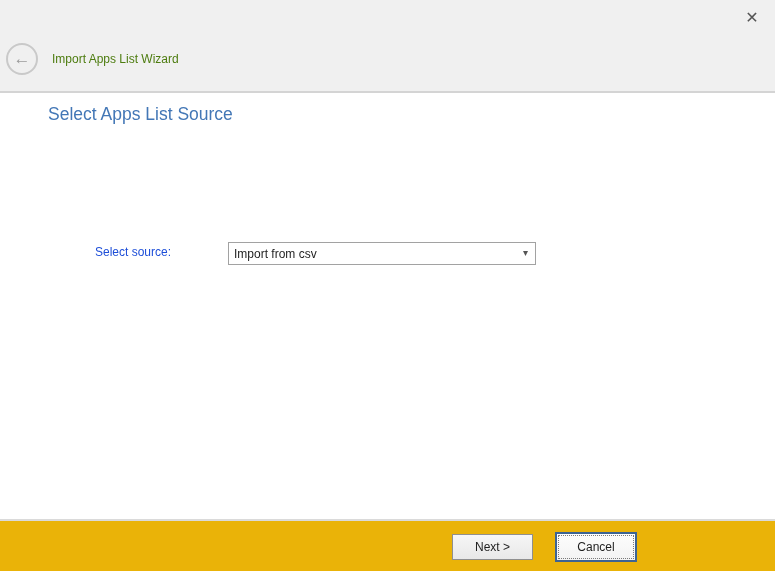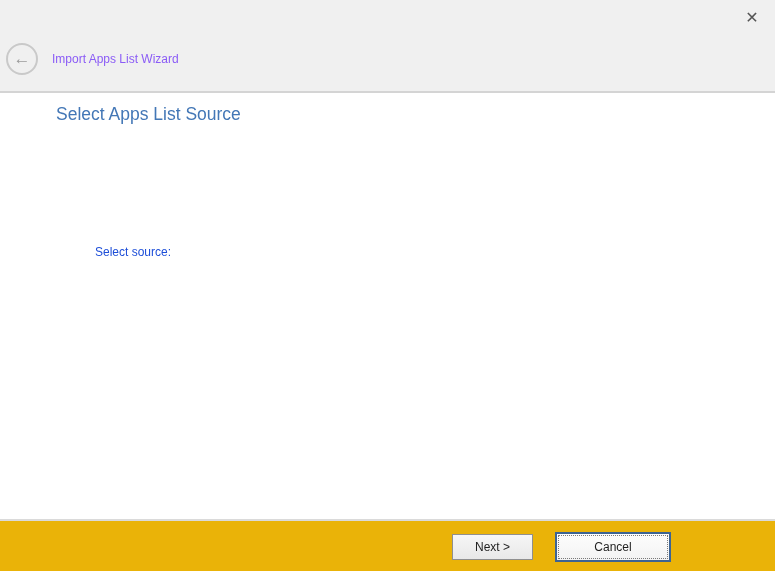--- a/index.html
+++ b/index.html
@@ -32,28 +32,28 @@
     width:32px;height:32px;
     border:2px solid #c9c9c9;border-radius:50%;
     background:transparent;padding:0;margin:0;
     cursor:pointer;
     display:flex;align-items:center;justify-content:center;
     box-sizing:border-box;
   }
   .back-glyph{font-size:17px;line-height:1;color:#9b9b9b;transform:translateY(-1px);}
   .wizard-title{
     position:absolute;left:52px;top:52px;
-    font-size:12px;color:#8b5cf6;line-height:14px;
+    font-size:12px;color:#4d7c0f;line-height:14px;
     white-space:nowrap;
   }
 
   
   .content{position:absolute;left:0;top:93px;width:775px;height:440px;background:#ffffff;}
   .page-heading{
-    position:absolute;left:56px;top:11px;margin:0;
+    position:absolute;left:48px;top:11px;margin:0;
     font-size:17.5px;font-weight:400;color:#4377b6;
     white-space:nowrap;
   }
   .src-label{
     position:absolute;left:95px;top:152px;
     font-size:12px;color:#1d4ed8;line-height:14px;
     white-space:nowrap;
   }
   .combo{
     position:absolute;left:228px;top:149px;
@@ -81,21 +81,21 @@
     border:1px solid #8f8f8f;
     background:linear-gradient(#f6f6f6,#e8e8e8);
     box-sizing:border-box;
     cursor:pointer;
     display:flex;align-items:center;justify-content:center;
     padding:0;
   }
   .btn-next{left:452px;top:13px;width:81px;height:26px;}
   .btn-help{left:657px;top:13px;width:81px;height:26px;}
   .btn-cancel{
-    left:555px;top:11px;width:116px;height:30px;
+    left:555px;top:11px;width:82px;height:30px;
     border:2px solid #3d6493;
     background:linear-gradient(#fdfdfd,#f3f3f3);
     padding:1px;
   }
   .focus-inner{
     display:flex;align-items:center;justify-content:center;
     width:100%;height:100%;
     border:1px dotted #7a7a7a;
     box-sizing:border-box;
     font-size:12px;color:#1e1e1e;
@@ -112,20 +112,24 @@
     </button>
     <button class="back-btn">
       <span class="back-glyph">←</span>
     </button>
     <span class="wizard-title">Import Apps List Wizard</span>
   </div>
 
   <div class="content">
     <h1 class="page-heading">Select Apps List Source</h1>
     <label class="src-label">Select source:</label>
+    <div class="combo">
+      <span class="combo-value">Import from csv</span>
+      <span class="combo-caret">▾</span>
+    </div>
   </div>
 
   <div class="footer">
     <button class="btn btn-next">Next &gt;</button>
     <button class="btn btn-cancel">
       <span class="focus-inner">Cancel</span>
     </button>
   </div>
 
 </div>

